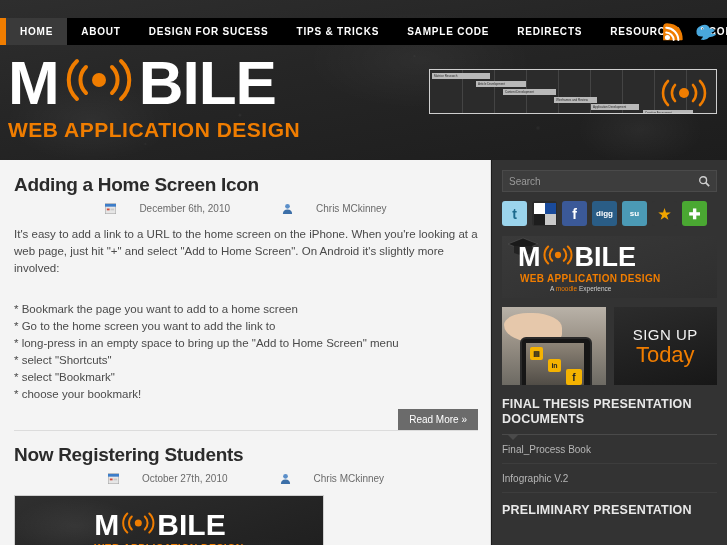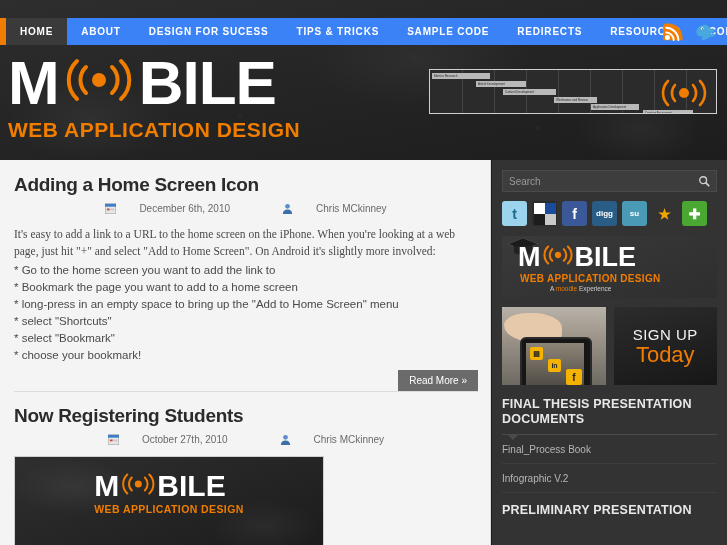--- a/index.html
+++ b/index.html
@@ -33,21 +33,21 @@
       radial-gradient(circle 1.5px at 20% 90%, rgba(255,255,255,.05), transparent);
   }
 
   
   .navwrap { position: absolute; left: 0; top: 18px; height: 27px; width: 727px; z-index: 5; border-radius: 11px; }
   .navbar { position: absolute; left: 0; top: 0; height: 27px; display: flex; align-items: stretch; }
   .nav-edge { width: 6px; background: #f07d00; }
   .nav-item {
     display: flex; align-items: center; justify-content: center;
     padding: 0 14px; height: 27px;
-    background: #3b82f6; color: #ffffff;
+    background: #000000; color: #ffffff;
     font-size: 10px; font-weight: bold; letter-spacing: .8px;
     white-space: nowrap; cursor: pointer;
   }
   .nav-item.active { background: #3a3a3a; color: #ffffff; }
   .social-top { position: absolute; right: 10px; top: 2px; display: flex; gap: 7px; align-items: center; }
   .rss-ico, .tw-ico { width: 25px; height: 25px; display:block; cursor:pointer; }
 
   
   .logo { position: absolute; left: 8px; top: 52px; }
   .logo-main { font-size: 62px; font-weight: bold; color: #ffffff; line-height: 62px; letter-spacing: -1px; display: flex; align-items: center; }
@@ -71,21 +71,21 @@
     position: absolute; left: 0; top: 160px; width: 491px; bottom: 0;
     background: #f4f4f4; border-right: 1px solid #dcdcdc;
     padding: 14px 12px 0 14px; overflow: hidden;
   }
   .post-title { font-size: 19px; font-weight: bold; color: #2b2b2b; letter-spacing: -.3px; }
   .meta { display: flex; align-items: center; gap: 23px; margin-top: 7px; font-size: 10px; color: #6a6a6a; justify-content: center; }
   .meta .sep { width: 6px; }
   .cal-ico { width: 11px; height: 11px; display:inline-block; }
   .usr-ico { width: 11px; height: 11px; display:inline-block; }
   .body-text { margin-top: 12px; font-size: 11.5px; color: #4a4a4a; line-height: 17px; }
-  .body-text p { margin-bottom: 2px; font-family: Liberation Serif, serif; }
+  .body-text p { margin-bottom: 24px; }
   .bullets { font-size: 11.5px; color:#4a4a4a; line-height: 17px; }
   .readmore {
     float: right; margin-top: 6px;
     background: #6b6b6b; color: #fff; font-size: 10px;
     padding: 5px 11px; border: none; cursor: pointer;
   }
   .divider { clear: both; height: 1px; background: #dcdcdc; margin: 14px 0 0 0; }
   .post2 { margin-top: 13px; }
   .post-img {
     margin-top: 11px; width: 310px; height: 100px;
@@ -261,22 +261,22 @@
       <svg class="usr-ico" viewBox="0 0 12 12">
         <circle cx="6" cy="3.6" r="2.6" fill="#5b8fc9"></circle>
         <path d="M1 12 Q1 7 6 7 Q11 7 11 12 Z" fill="#3c6fa8"></path>
       </svg>
       <span>Chris MCkinney</span>
     </div>
 
     <div class="body-text">
       <p>It's easy to add a link to a URL to the home screen on the iPhone. When you're looking at a web page, just hit "+" and select "Add to Home Screen". On Android it's slightly more involved:</p>
       <div class="bullets" id="bullets">
+          <div>* Bookmark the page you want to add to a home screen</div>
           <div>* Go to the home screen you want to add the link to</div>
-          <div>* Bookmark the page you want to add to a home screen</div>
           <div>* long-press in an empty space to bring up the "Add to Home Screen" menu</div>
           <div>* select "Shortcuts"</div>
           <div>* select "Bookmark"</div>
           <div>* choose your bookmark!</div>
         </div>
     </div>
 
     <button class="readmore">Read More »</button>
     <div class="divider"></div>
 

